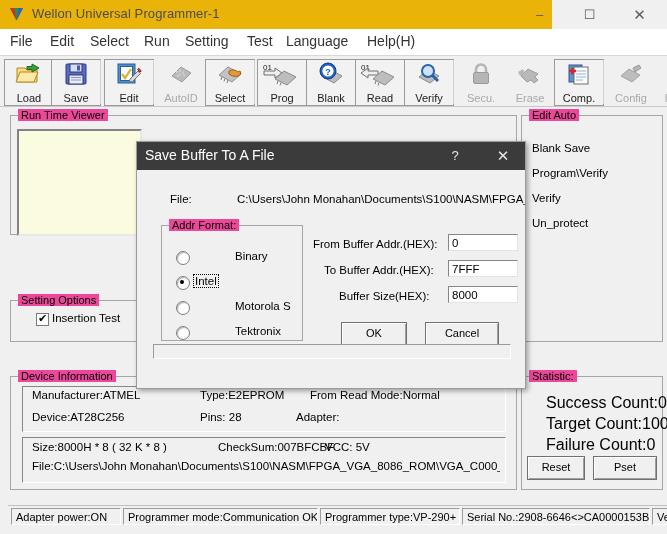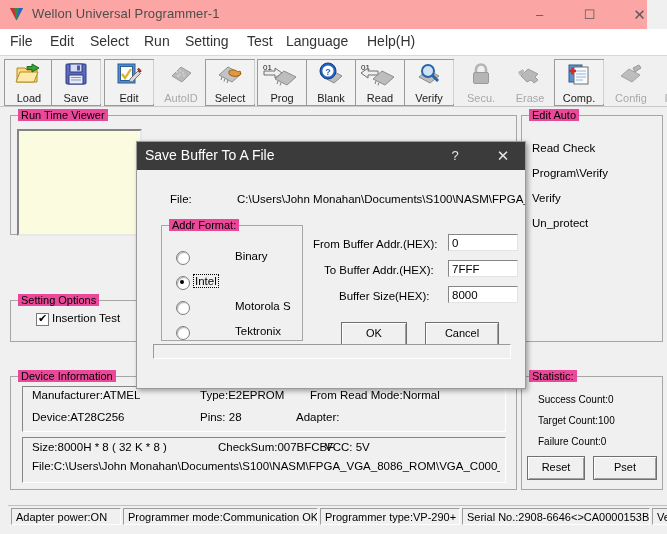--- a/index.html
+++ b/index.html
@@ -6,21 +6,21 @@
   body{
     width:667px;height:534px;overflow:hidden;
     background:#000;
     font-family:"Liberation Sans", sans-serif;
     font-size:11px;color:#000;
     -webkit-font-smoothing:none;
   }
   #app{position:relative;width:667px;height:534px;background:#f0f0f0;overflow:hidden;}
 
   
-  .titlebar{position:absolute;left:0;top:0;width:647px;height:29px;background:#fca5a5;border-bottom:1px solid #e8e8e8;}
+  .titlebar{position:absolute;left:0;top:0;width:552px;height:29px;background:#eab308;border-bottom:1px solid #e8e8e8;}
   .tb-logo{position:absolute;left:9px;top:7px;width:15px;height:15px;}
   .tb-title{position:absolute;left:32px;top:6px;font-size:13px;color:#4d4d4d;letter-spacing:.1px;}
   .wbtn{position:absolute;top:0;width:45px;height:29px;color:#5a5a5a;font-size:13px;text-align:center;line-height:29px;}
   .wbtn.min{left:517px;}
   .wbtn.max{left:567px;}
   .wbtn.close{left:617px;font-size:15px;}
 
   
   .menubar{position:absolute;left:0;top:29px;width:667px;height:26px;background:#fff;border-bottom:1px solid #d8d8d8;}
   .menu-item{position:absolute;top:4px;font-size:14px;color:#333;padding:0 2px;}
@@ -42,21 +42,21 @@
 
   
   #viewerBox{position:absolute;left:17px;top:129px;width:121px;height:103px;background:#fbfbe0;border:2px solid #848484;border-right-color:#e8e8e8;border-bottom-color:#e8e8e8;}
 
   .chk{position:absolute;width:11px;height:11px;border:1px solid #7a7a7a;background:#fff;}
   .chk .mk{position:absolute;left:1px;top:-2px;font-size:11px;color:#000;line-height:13px;}
 
   
   .auto-item{position:absolute;left:10px;font-size:11.5px;color:#000;white-space:nowrap;}
 
-  .statline{position:absolute;left:16px;font-size:10px;color:#000;white-space:nowrap;}
+  .statline{position:absolute;left:24px;font-size:16px;color:#000;white-space:nowrap;}
 
   .btn{position:absolute;background:#f0f0f0;border:1px solid #707070;
        box-shadow:inset 1px 1px 0 #ffffff, inset -1px -1px 0 #a0a0a0;
        font-size:11px;text-align:center;color:#000;}
   .btn span{display:block;}
 
   
   .di-text{position:absolute;font-size:11.5px;color:#000;white-space:nowrap;}
 
   
@@ -330,21 +330,21 @@
   <div class="di-text" style="left:296px;top:411px">Adapter:</div>
 
   <div class="sunken" style="position:absolute;left:22px;top:437px;width:482px;height:44px"></div>
   <div class="di-text" style="left:32px;top:441px">Size:8000H * 8 ( 32 K * 8 )</div>
   <div class="di-text" style="left:218px;top:441px">CheckSum:007BFCBF</div>
   <div class="di-text" style="left:325px;top:441px">VCC: 5V</div>
   <div class="di-text" style="left:32px;top:460px;width:468px;overflow:hidden">File:C:\Users\John Monahan\Documents\S100\NASM\FPGA_VGA_8086_ROM\VGA_C000_RO</div>
 
   <div class="group" style="left:521px;top:115px;width:140px;height:225px">
     <span class="gtitle">Edit Auto</span>
-    <div class="auto-item" style="top:26px">Read Check</div>
+    <div class="auto-item" style="top:26px">Blank Save</div>
     <div class="auto-item" style="top:51px">Program\Verify</div>
     <div class="auto-item" style="top:76px">Verify</div>
     <div class="auto-item" style="top:101px">Un_protect</div>
   </div>
 
   <div class="group" style="left:521px;top:376px;width:140px;height:112px">
     <span class="gtitle">Statistic:</span>
     <div class="statline" style="top:17px">Success Count:0</div>
     <div class="statline" style="top:38px">Target Count:100</div>
     <div class="statline" style="top:59px">Failure Count:0</div>

